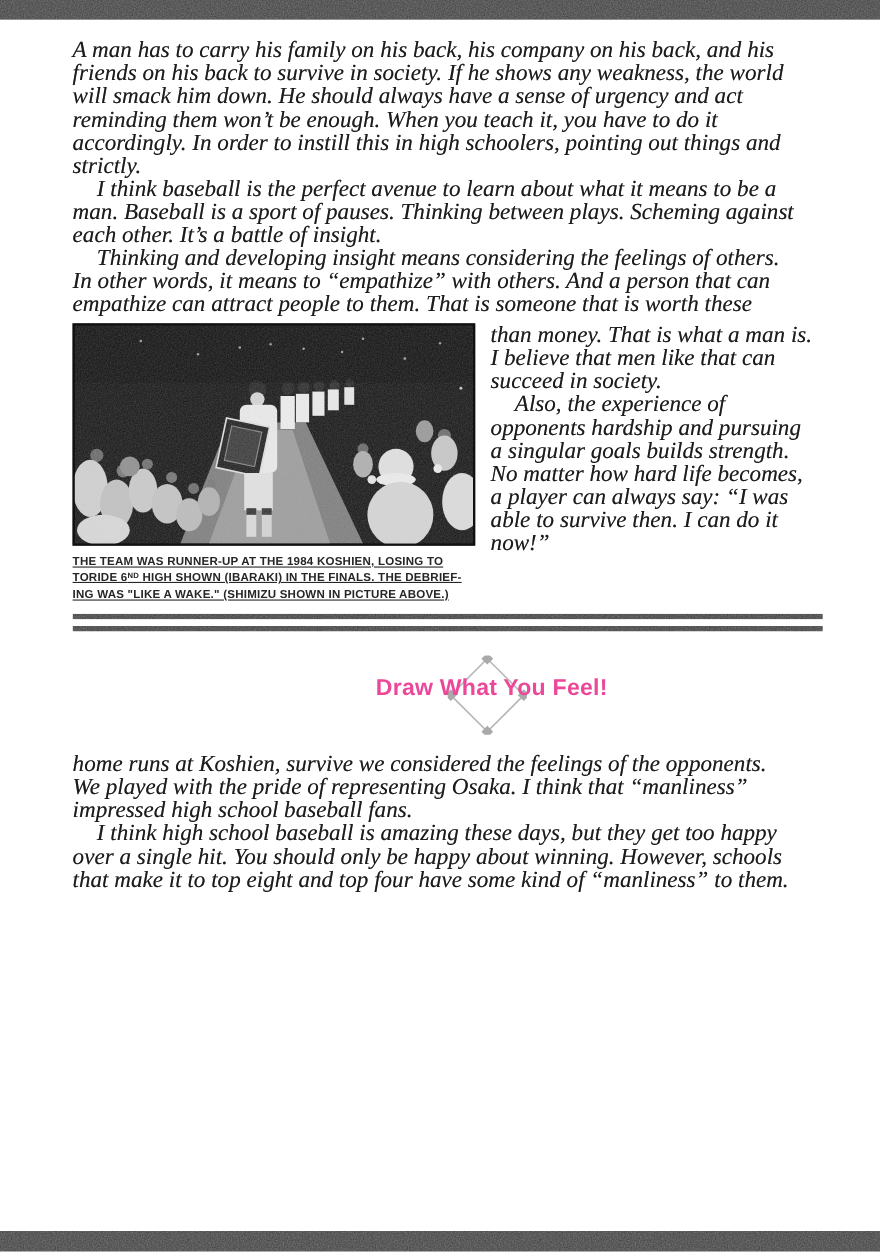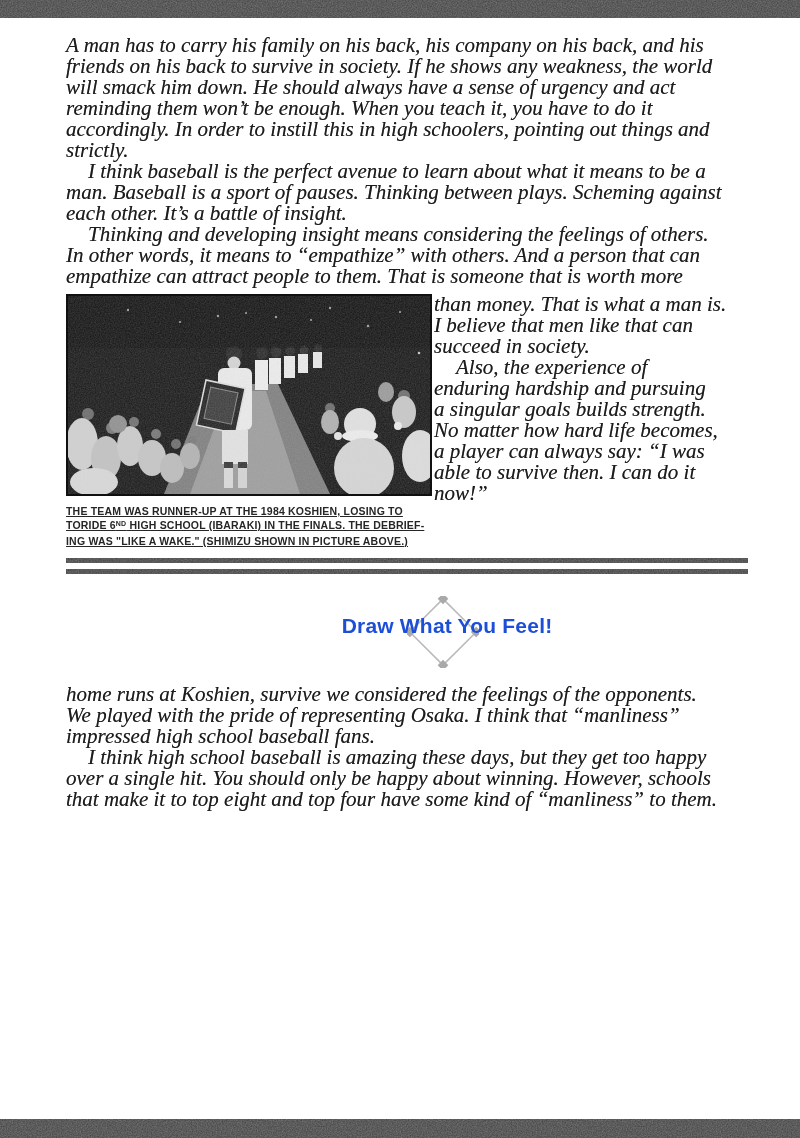--- a/index.html
+++ b/index.html
@@ -26,32 +26,32 @@
   .photo-block{width:366px;flex:0 0 366px}
   .photo-frame{width:362px;height:198px;border:2px solid #101010;background:#161616}
   .caption{
     margin-top:8px;
     font-family:"Liberation Sans",sans-serif;font-weight:bold;
     font-size:10.5px;line-height:14px;letter-spacing:0.2px;color:#262626;
     white-space:nowrap;
     text-decoration:underline;
   }
   .caption .supsc{font-size:7px;position:relative;top:-3.5px}
-  .right-col{margin-left:2px;width:314px}
+  .right-col{margin-left:14px;width:314px}
 
   .divider{margin-top:10px;width:682px}
   .rule{display:block}
   .rule + .rule{margin-top:6px}
 
   .zone{position:relative;height:110px}
   .diamond-svg{position:absolute;left:341px;top:22px}
   .zone-title{
     position:absolute;left:381px;top:40px;transform:translateX(-50%);
     font-family:"Liberation Sans",sans-serif;font-weight:bold;
-    font-size:21px;letter-spacing:0.2px;color:#1d4ed8;white-space:nowrap;
+    font-size:21px;letter-spacing:0.2px;color:#ec4899;white-space:nowrap;
   }
 </style>
 </head>
 <body>
 
 <svg width="0" height="0" style="position:absolute" aria-hidden="true">
   <defs>
     <filter id="grainF" x="0%" y="0%" width="100%" height="100%">
       <feTurbulence type="fractalNoise" baseFrequency="0.8" numOctaves="2" result="n"></feTurbulence>
       <feColorMatrix in="n" type="matrix" values="0 0 0 0 0.55  0 0 0 0 0.55  0 0 0 0 0.55  0 0 0 0.9 0"></feColorMatrix>
@@ -77,21 +77,21 @@
 
   <div>
     <div class="bline indent">I think baseball is the perfect avenue to learn about what it means to be a</div>
     <div class="bline">man. Baseball is a sport of pauses. Thinking between plays. Scheming against</div>
     <div class="bline">each other. It’s a battle of insight.</div>
   </div>
 
   <div>
     <div class="bline indent">Thinking and developing insight means considering the feelings of others.</div>
     <div class="bline">In other words, it means to “empathize” with others. And a person that can</div>
-    <div class="bline">empathize can attract people to them. That is someone that is worth more</div>
+    <div class="bline">empathize can attract people to them. That is someone that is worth these</div>
   </div>
 
   <div class="media-row">
     <div class="photo-block">
       <div class="photo-frame">
         <svg width="362" height="198" viewBox="0 0 362 198">
           <rect width="362" height="198" fill="#161616"></rect>
 
           <g fill="#dddddd" opacity="0.9">
             <circle cx="60" cy="14" r="1.2"></circle>
@@ -167,30 +167,30 @@
             <rect x="156" y="166" width="9" height="6" fill="#333333"></rect>
             <rect x="170" y="166" width="9" height="6" fill="#333333"></rect>
           </g>
 
           <rect x="0" y="0" width="362" height="52" fill="#000000" opacity="0.22"></rect>
           <rect width="362" height="198" filter="url(#grainF)" opacity="0.3"></rect>
         </svg>
       </div>
       <div class="caption">
         <div>THE TEAM WAS RUNNER-UP AT THE 1984 KOSHIEN, LOSING TO</div>
-        <div><span>TORIDE 6</span><span class="supsc">ND</span><span> HIGH SCHOOL (IBARAKI) IN THE FINALS. THE DEBRIEF-</span></div>
+        <div><span>TORIDE 6</span><span class="supsc">ND</span><span> HIGH SHOWN (IBARAKI) IN THE FINALS. THE DEBRIEF-</span></div>
         <div>ING WAS "LIKE A WAKE." (SHIMIZU SHOWN IN PICTURE ABOVE.)</div>
       </div>
     </div>
     <div class="right-col">
       <div class="bline">than money. That is what a man is.</div>
       <div class="bline">I believe that men like that can</div>
       <div class="bline">succeed in society.</div>
       <div class="bline indent">Also, the experience of</div>
-      <div class="bline">enduring hardship and pursuing</div>
+      <div class="bline">opponents hardship and pursuing</div>
       <div class="bline">a singular goals builds strength.</div>
       <div class="bline">No matter how hard life becomes,</div>
       <div class="bline">a player can always say: “I was</div>
       <div class="bline">able to survive then. I can do it</div>
       <div class="bline">now!”</div>
     </div>
   </div>
 
   <div class="divider">
     <svg class="rule" width="682" height="5">

